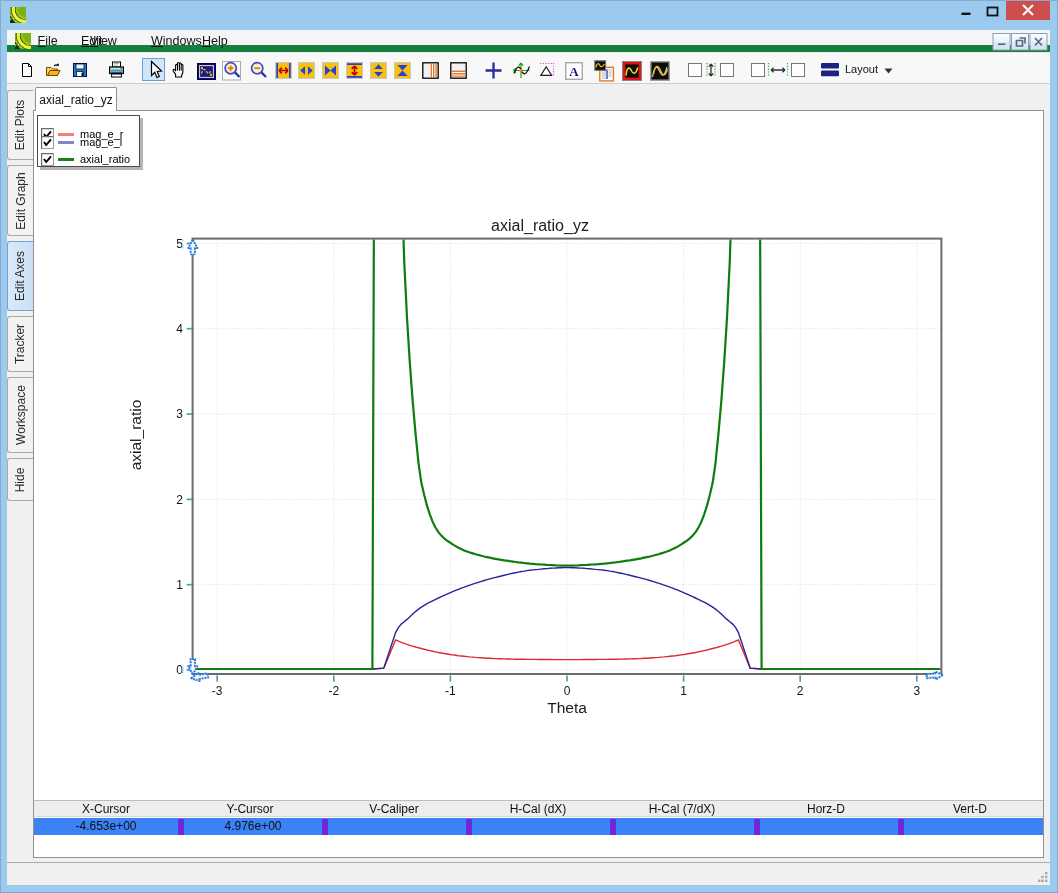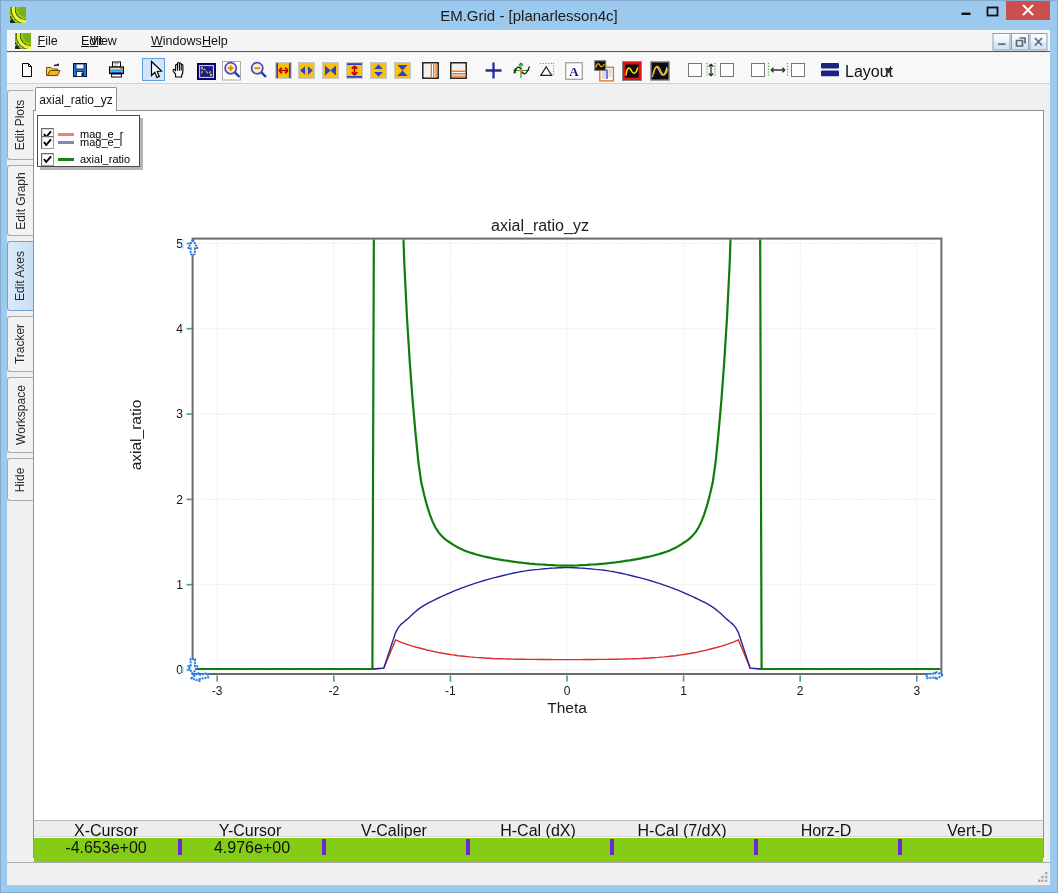--- a/index.html
+++ b/index.html
@@ -1,52 +1,51 @@
 <!DOCTYPE html>
 <html><head><meta charset="utf-8"><style>
 *{margin:0;padding:0;box-sizing:border-box}
 html,body{width:1058px;height:893px;overflow:hidden}
 body{position:relative;background:#9ccaee;font-family:"Liberation Sans",sans-serif;}
 .abs{position:absolute}
 #titlebar{left:0;top:0;width:1058px;height:30px;}
 #title{left:0;right:0;top:7px;text-align:center;font-size:15px;color:#1b1b1b}
 #closebtn{left:1006px;top:0;width:44px;height:20px;background:#cd4f4d}
-#menubar{left:7px;top:30px;width:1043px;height:22px;background:#f5f5f5;border-bottom:1px solid #15803d}
+#menubar{left:7px;top:30px;width:1043px;height:22px;background:#f5f5f5;border-bottom:7px solid #15803d}
 .menuitem{position:absolute;top:4px;font-size:12.5px;color:#111}
 .menuitem u{text-decoration:underline}
 #toolbar{left:7px;top:52px;width:1043px;height:32px;background:#f8f8f8;border-top:1px solid #ececec;border-bottom:1px solid #cfcfcf}
 #toolbar svg{position:absolute}
 #main{left:7px;top:84px;width:1043px;height:778px;background:#f0f0f0}
 .vtab{position:absolute;left:0;width:26px;background:#f2f2f2;border:1px solid #a9a9a9;border-right:none;border-radius:3px 0 0 3px;color:#2a2a2a;font-size:12px;display:flex;align-items:center;justify-content:center}
 .vtab span{transform:rotate(-90deg);white-space:nowrap}
 .vtab.sel{background:linear-gradient(to right,#dceafa,#c9def4);border-color:#6ea4da}
 #pane{position:absolute;left:26px;top:26px;width:1011px;height:748px;background:#fff;border:1px solid #919191}
 #toptab{position:absolute;left:28px;top:3px;width:82px;height:24px;background:#fff;border:1px solid #919191;border-bottom:none;border-radius:2px 2px 0 0;font-size:12px;color:#111;text-align:center;line-height:24px;z-index:5}
 #legend{position:absolute;left:3px;top:4px;width:103px;height:52px;background:#fff;border:1px solid #4a4a4a;box-shadow:3px 3px 0 rgba(120,120,120,0.55);z-index:4}
 .lrow{position:absolute;left:0;height:17px;width:100%}
 .lrow svg{position:absolute;left:3px;top:2px}
 .lline{position:absolute;left:20px;top:7px;width:16px;height:3px}
 .ltext{position:absolute;left:42px;top:2px;font-size:11px;color:#000}
-#btable{position:absolute;left:0px;top:709px;width:1009px;height:37px;font-size:16px;color:#111}
+#btable{position:absolute;left:0px;top:689px;width:1009px;height:37px;font-size:12px;color:#111}
 #btable .hdr{position:absolute;top:0;left:0;width:100%;height:17px;background:#ededed;border-top:1px solid #bdbdbd;border-bottom:1px solid #d9d9d9}
-#btable .val{position:absolute;top:18px;left:0;width:100%;height:31px;background:#84cc16}
+#btable .val{position:absolute;top:18px;left:0;width:100%;height:17px;background:#3b82f6}
 .tcell{position:absolute;top:1px;width:144px;text-align:center}
-.vcell{position:absolute;top:1px;width:144px;text-align:center;border-left:4px solid #6d28d9;height:16px}
+.vcell{position:absolute;top:1px;width:144px;text-align:center;border-left:6px solid #6d28d9;height:16px}
 #statuswrap{left:7px;top:862px;width:1043px;height:23px;background:#f0f0f0;border-top:1px solid #ababab}
 #grip{position:absolute;right:2px;bottom:3px;width:10px;height:10px}
 #chart{position:absolute;left:0;top:0}
 </style></head>
 <body>
 <div class="abs" style="left:0;top:0;width:1058px;height:1px;background:#84a6c3"></div>
 <div class="abs" style="left:0;top:0;width:1058px;height:893px;border:1px solid #86aacd;z-index:99;pointer-events:none"></div>
 <div class="abs" id="titlebar">
   <svg class="abs" style="left:10px;top:7px" width="16" height="16">
       <use href="#logo"></use>
     </svg>
-  <div class="abs" id="title">EM.Grid - [planarlesson4c]</div>
   <svg class="abs" style="left:958px;top:0" width="100" height="22">
     <rect x="3.5" y="12.6" width="9" height="2.4" fill="#111"></rect>
     <rect x="29.5" y="7.5" width="10" height="8" fill="none" stroke="#111" stroke-width="1.8"></rect>
   </svg>
   <div class="abs" id="closebtn"></div>
   <svg class="abs" style="left:1006px;top:0" width="44" height="20">
     <path d="M17 5 L27 15 M27 5 L17 15" stroke="#fff" stroke-width="2" fill="none"></path>
   </svg>
 </div>
 <div class="abs" id="menubar">
@@ -209,21 +208,21 @@
 <svg style="left:744px;top:9px" width="54" height="16">
       <rect x="0.5" y="1.5" width="13" height="13" fill="#fdfdfd" stroke="#777"></rect>
       <rect x="40.5" y="1.5" width="13" height="13" fill="#fdfdfd" stroke="#777"></rect>
       <path d="M17.5 1 V15 M36.5 1 V15" stroke="#30b030" stroke-width="1.2" stroke-dasharray="1.2 1.6"></path>
       <path d="M20 8 H34 M20 8 l2.6 -2.2 M20 8 l2.6 2.2 M34 8 l-2.6 -2.2 M34 8 l-2.6 2.2" stroke="#333" stroke-width="1.3" fill="none"></path>
     </svg>
 <svg style="left:814px;top:10px" width="18" height="14">
       <rect x="0" y="0" width="18" height="5.6" rx="1" fill="#1a237e"></rect>
       <rect x="0" y="7.6" width="18" height="5.6" rx="1" fill="#1a237e"></rect>
     </svg>
-<div style="position:absolute;left:838px;top:9.5px;font-size:16px;color:#111">Layout</div>
+<div style="position:absolute;left:838px;top:9.5px;font-size:11px;color:#111">Layout</div>
 <svg style="left:877px;top:14.5px" width="9" height="6">
       <path d="M0.5 0.5 L8.5 0.5 L4.5 5.5 Z" fill="#333"></path>
     </svg>
 </div>
 <div class="abs" id="main">
   <div class="vtab" style="top:6px;height:70px">
       <span>Edit Plots</span>
     </div>
   <div class="vtab" style="top:81px;height:71px">
       <span>Edit Graph</span>

